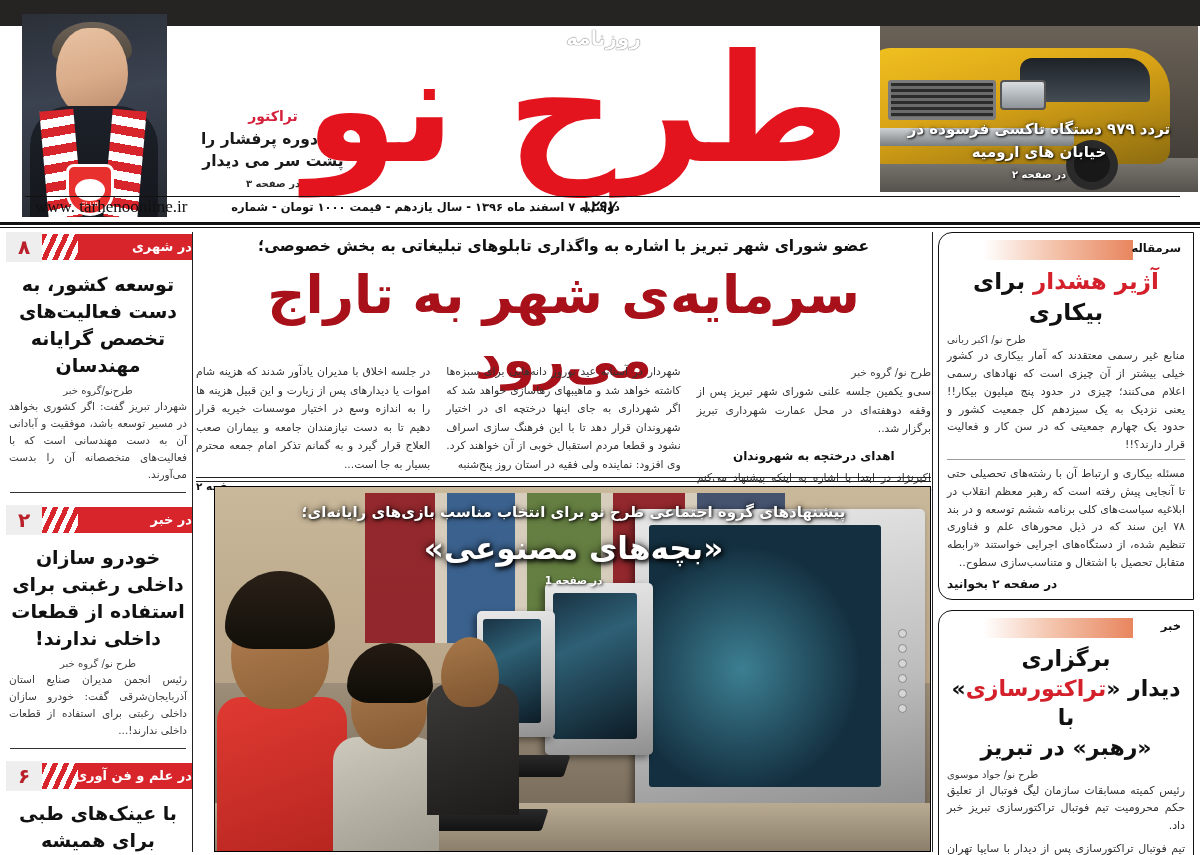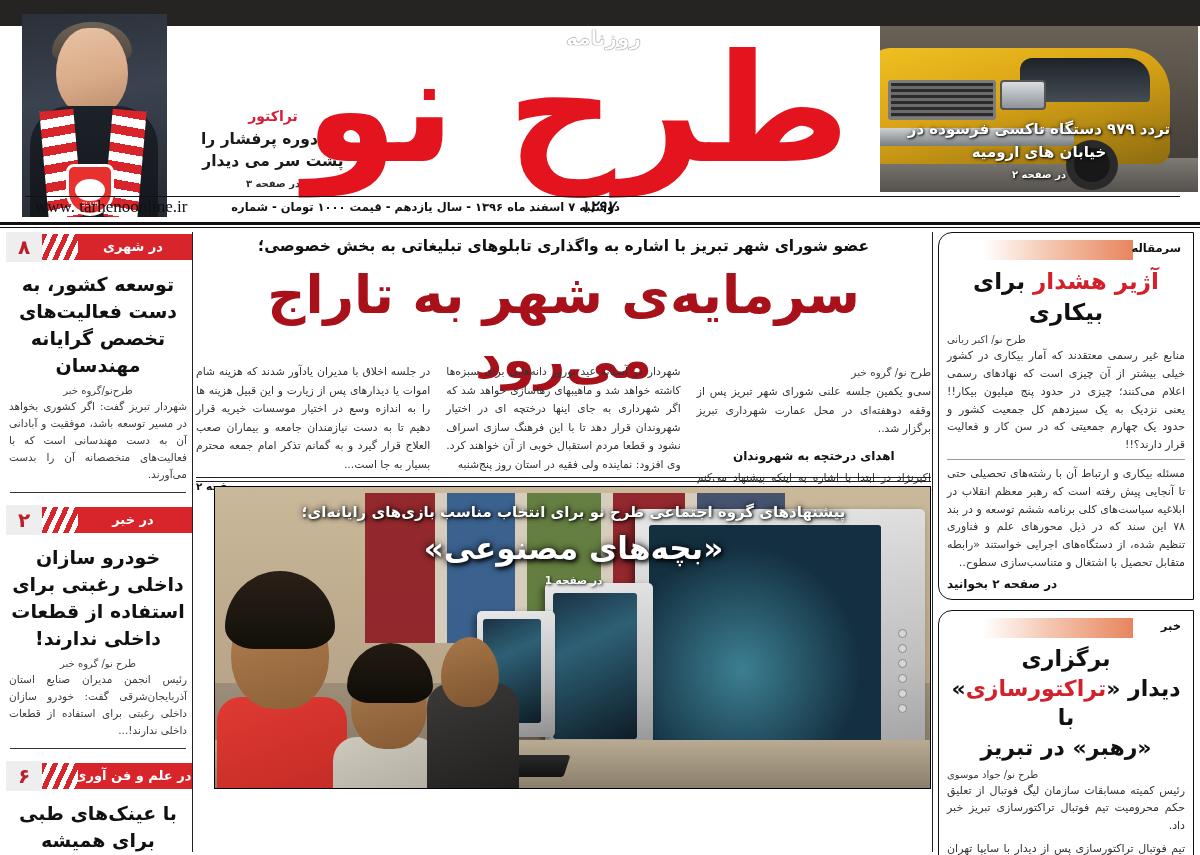--- a/index.html
+++ b/index.html
@@ -240,21 +240,21 @@
   .side-item { position: relative; width: 188px; direction: rtl; }
   .side-head {
     position: relative; height: 30px; width: 188px;
     background: #ffffff;
   }
   .side-head-red {
     position: absolute; right: 0; top: 2px;
     height: 26px; width: 118px;
     background: #d8242b;
     color: #fff; font-size: 13px; font-weight: 700;
-    text-align: center; line-height: 26px;
+    line-height: 26px;
     direction: rtl;
   }
   .side-head-stripes {
     position: absolute; right: 114px; top: 2px;
     width: 36px; height: 26px;
     background: repeating-linear-gradient(115deg,
       #d8242b 0 5px, #ffffff 5px 10px);
   }
   .side-pagenum {
     position: absolute; right: 150px; top: 0px;
@@ -328,21 +328,21 @@
     width: 735px; height: 1px; background: #222;
   }
   .center-rule2 {
     position: absolute; top: 249px; left: 0;
     width: 735px; height: 1px; background: #222;
   }
 
   
   .photo {
     position: absolute; top: 254px; left: 18px;
-    width: 717px; height: 303px;
+    width: 717px; height: 366px;
     overflow: hidden;
     background: #2c2a28;
     border: 1px solid #000;
   }
   .ph-wall {
     position: absolute; left: 0; top: 0;
     width: 717px; height: 200px;
     background: linear-gradient(180deg,#c9b89a 0%,#b8a488 100%);
   }
   .ph-posters {

